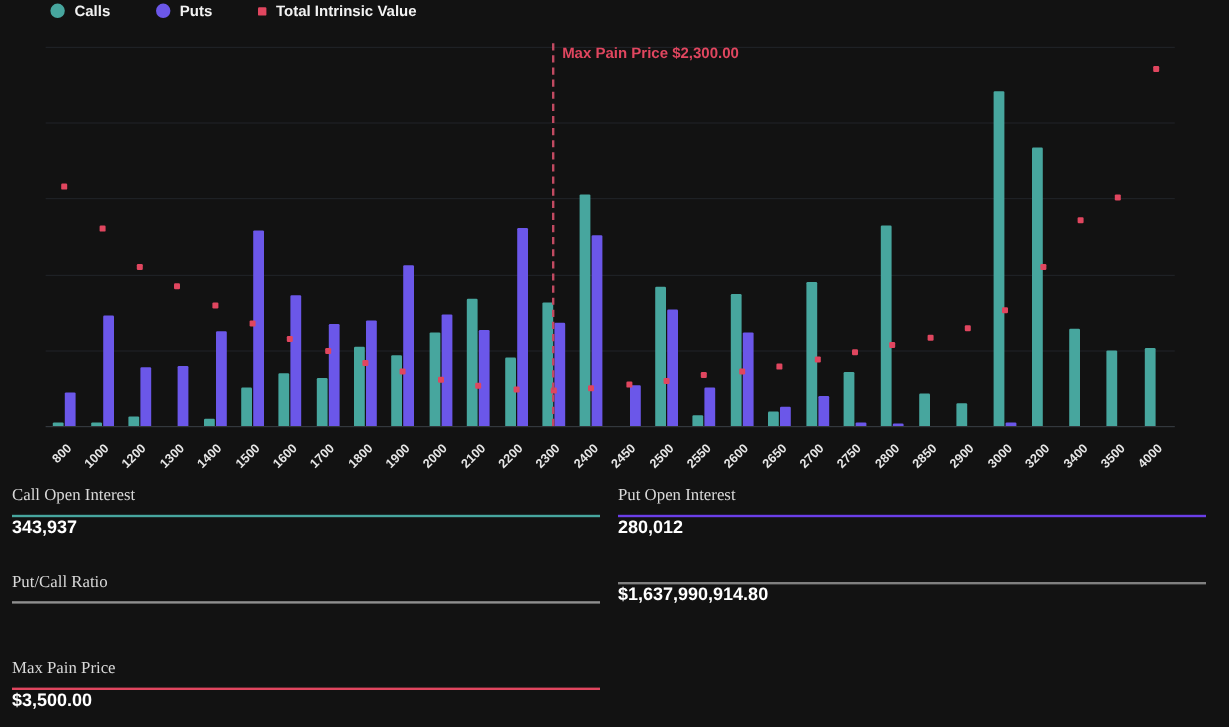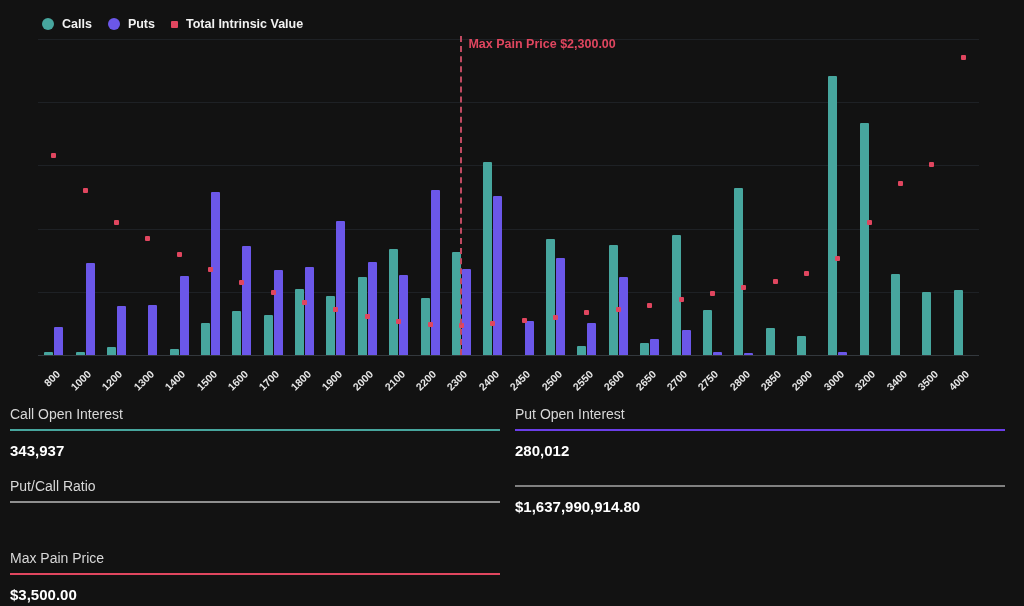--- a/index.html
+++ b/index.html
@@ -2,21 +2,21 @@
 <html><head>
 <meta charset="utf-8">
 <style>
   * { margin:0; padding:0; box-sizing:border-box; }
   html,body { width:1024px; height:606px; background:#121212; overflow:hidden;
               font-family:"Liberation Sans", sans-serif; }
   #app { position:relative; width:1024px; height:606px; background:#121212; }
 
   
   #chart { position:relative; width:1024px; height:400px; }
-  #legend { position:absolute; top:17px; left:42px; display:flex; gap:16px; align-items:center; }
+  #legend { position:absolute; top:2px; left:42px; display:flex; gap:38px; align-items:center; }
   .legend-item { display:flex; align-items:center; gap:8px; cursor:pointer; }
   .legend-swatch { width:12px; height:12px; border-radius:50%; }
   .legend-swatch.sq { width:7px; height:7px; border-radius:1px; }
   .legend-label { color:#f2f2f2; font-size:12.5px; font-weight:bold; }
 
   #plot-area { position:absolute; left:38px; top:40px; width:941px; height:316px;
                border-bottom:1px solid #33383d; }
   .gridline { position:absolute; left:0; width:100%; height:1px; background:#1e2125; }
   .bar-group { position:absolute; bottom:0; height:316px; display:flex;
                align-items:flex-end; justify-content:center; gap:1px; }
@@ -28,23 +28,23 @@
   #maxpain-line { position:absolute; top:-4px; bottom:0; width:0;
                   border-left:2px dashed #c14a61; }
   #maxpain-label { position:absolute; font-size:12.5px; font-weight:bold; color:#e0465f;
                    white-space:nowrap; }
 
   
   #stats { position:absolute; top:400px; left:0; width:1024px;
            display:grid; grid-template-columns:1fr 1fr; column-gap:15px;
            padding:6px 19px 0 10px; }
   .stat { height:72px; }
-  .stat-label { color:#d8d8d8; font-size:14px; }
+  .stat-label { color:#d8d8d8; font-size:14px;font-family:Liberation Serif, serif; }
   .stat-rule { height:2px; margin-top:7px; border:none; }
-  .stat-value { color:#ffffff; font-size:15px; font-weight:bold; margin-top:11px; }
+  .stat-value { color:#ffffff; font-size:15px; font-weight:bold; }
 </style>
 </head>
 <body>
 
 <div id="app">
   <div id="chart">
     <div id="legend">
         <div class="legend-item">
           <span class="legend-swatch" style="background: rgb(71, 166, 158);"></span>
           <span class="legend-label">Calls</span>

